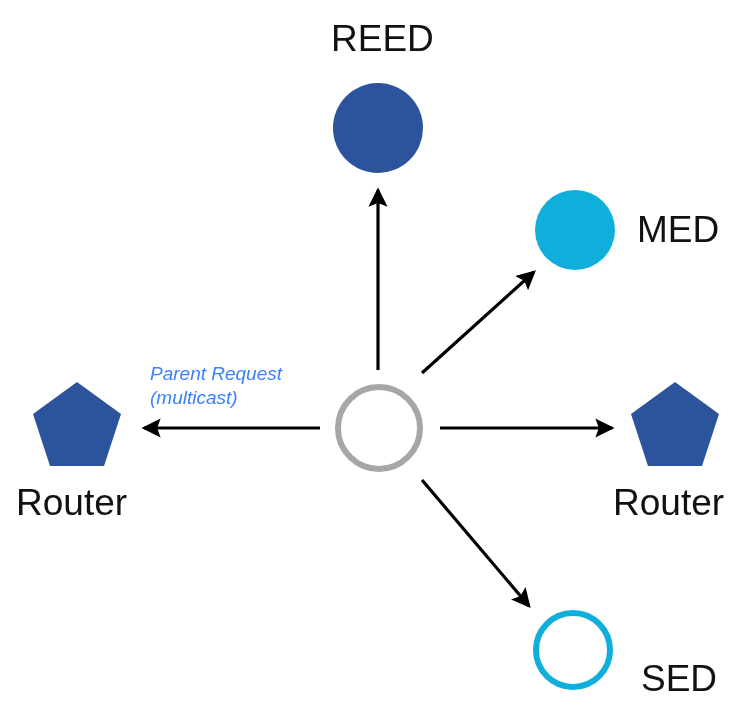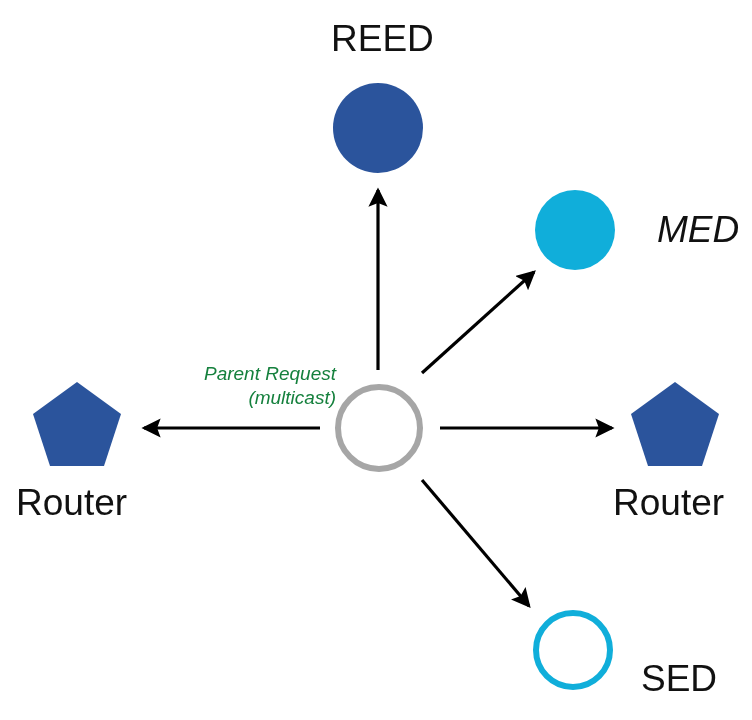--- a/index.html
+++ b/index.html
@@ -26,36 +26,36 @@
     position: absolute;
     font-family: "Liberation Sans", sans-serif;
     font-size: 37px;
     font-weight: 400;
     color: #111111;
     letter-spacing: 0px;
     white-space: nowrap;
     line-height: 1;
   }
   #reed-label  { left: 331px; top: 20px; }
-  #med-label   { left: 657px; top: 211px; font-style: italic; }
+  #med-label   { left: 637px; top: 211px; }
   #sed-label   { left: 641px; top: 660px; }
   #router-left-label  { left: 16px;  top: 484px; }
   #router-right-label { left: 613px; top: 484px; }
 
   #edge-label {
     position: absolute;
     left: 150px;
     top: 362px;
     width: 186px;
-    text-align: right;
+    text-align: left;
     font-family: "Liberation Sans", sans-serif;
     font-style: italic;
     font-size: 19px;
     line-height: 24px;
-    color: #15803d;
+    color: #3b82f6;
     white-space: pre-line;
   }
 </style>
 </head>
 <body>
 
 <div id="canvas">
 
   <svg class="layer" viewBox="0 0 752 720">
     <defs>

